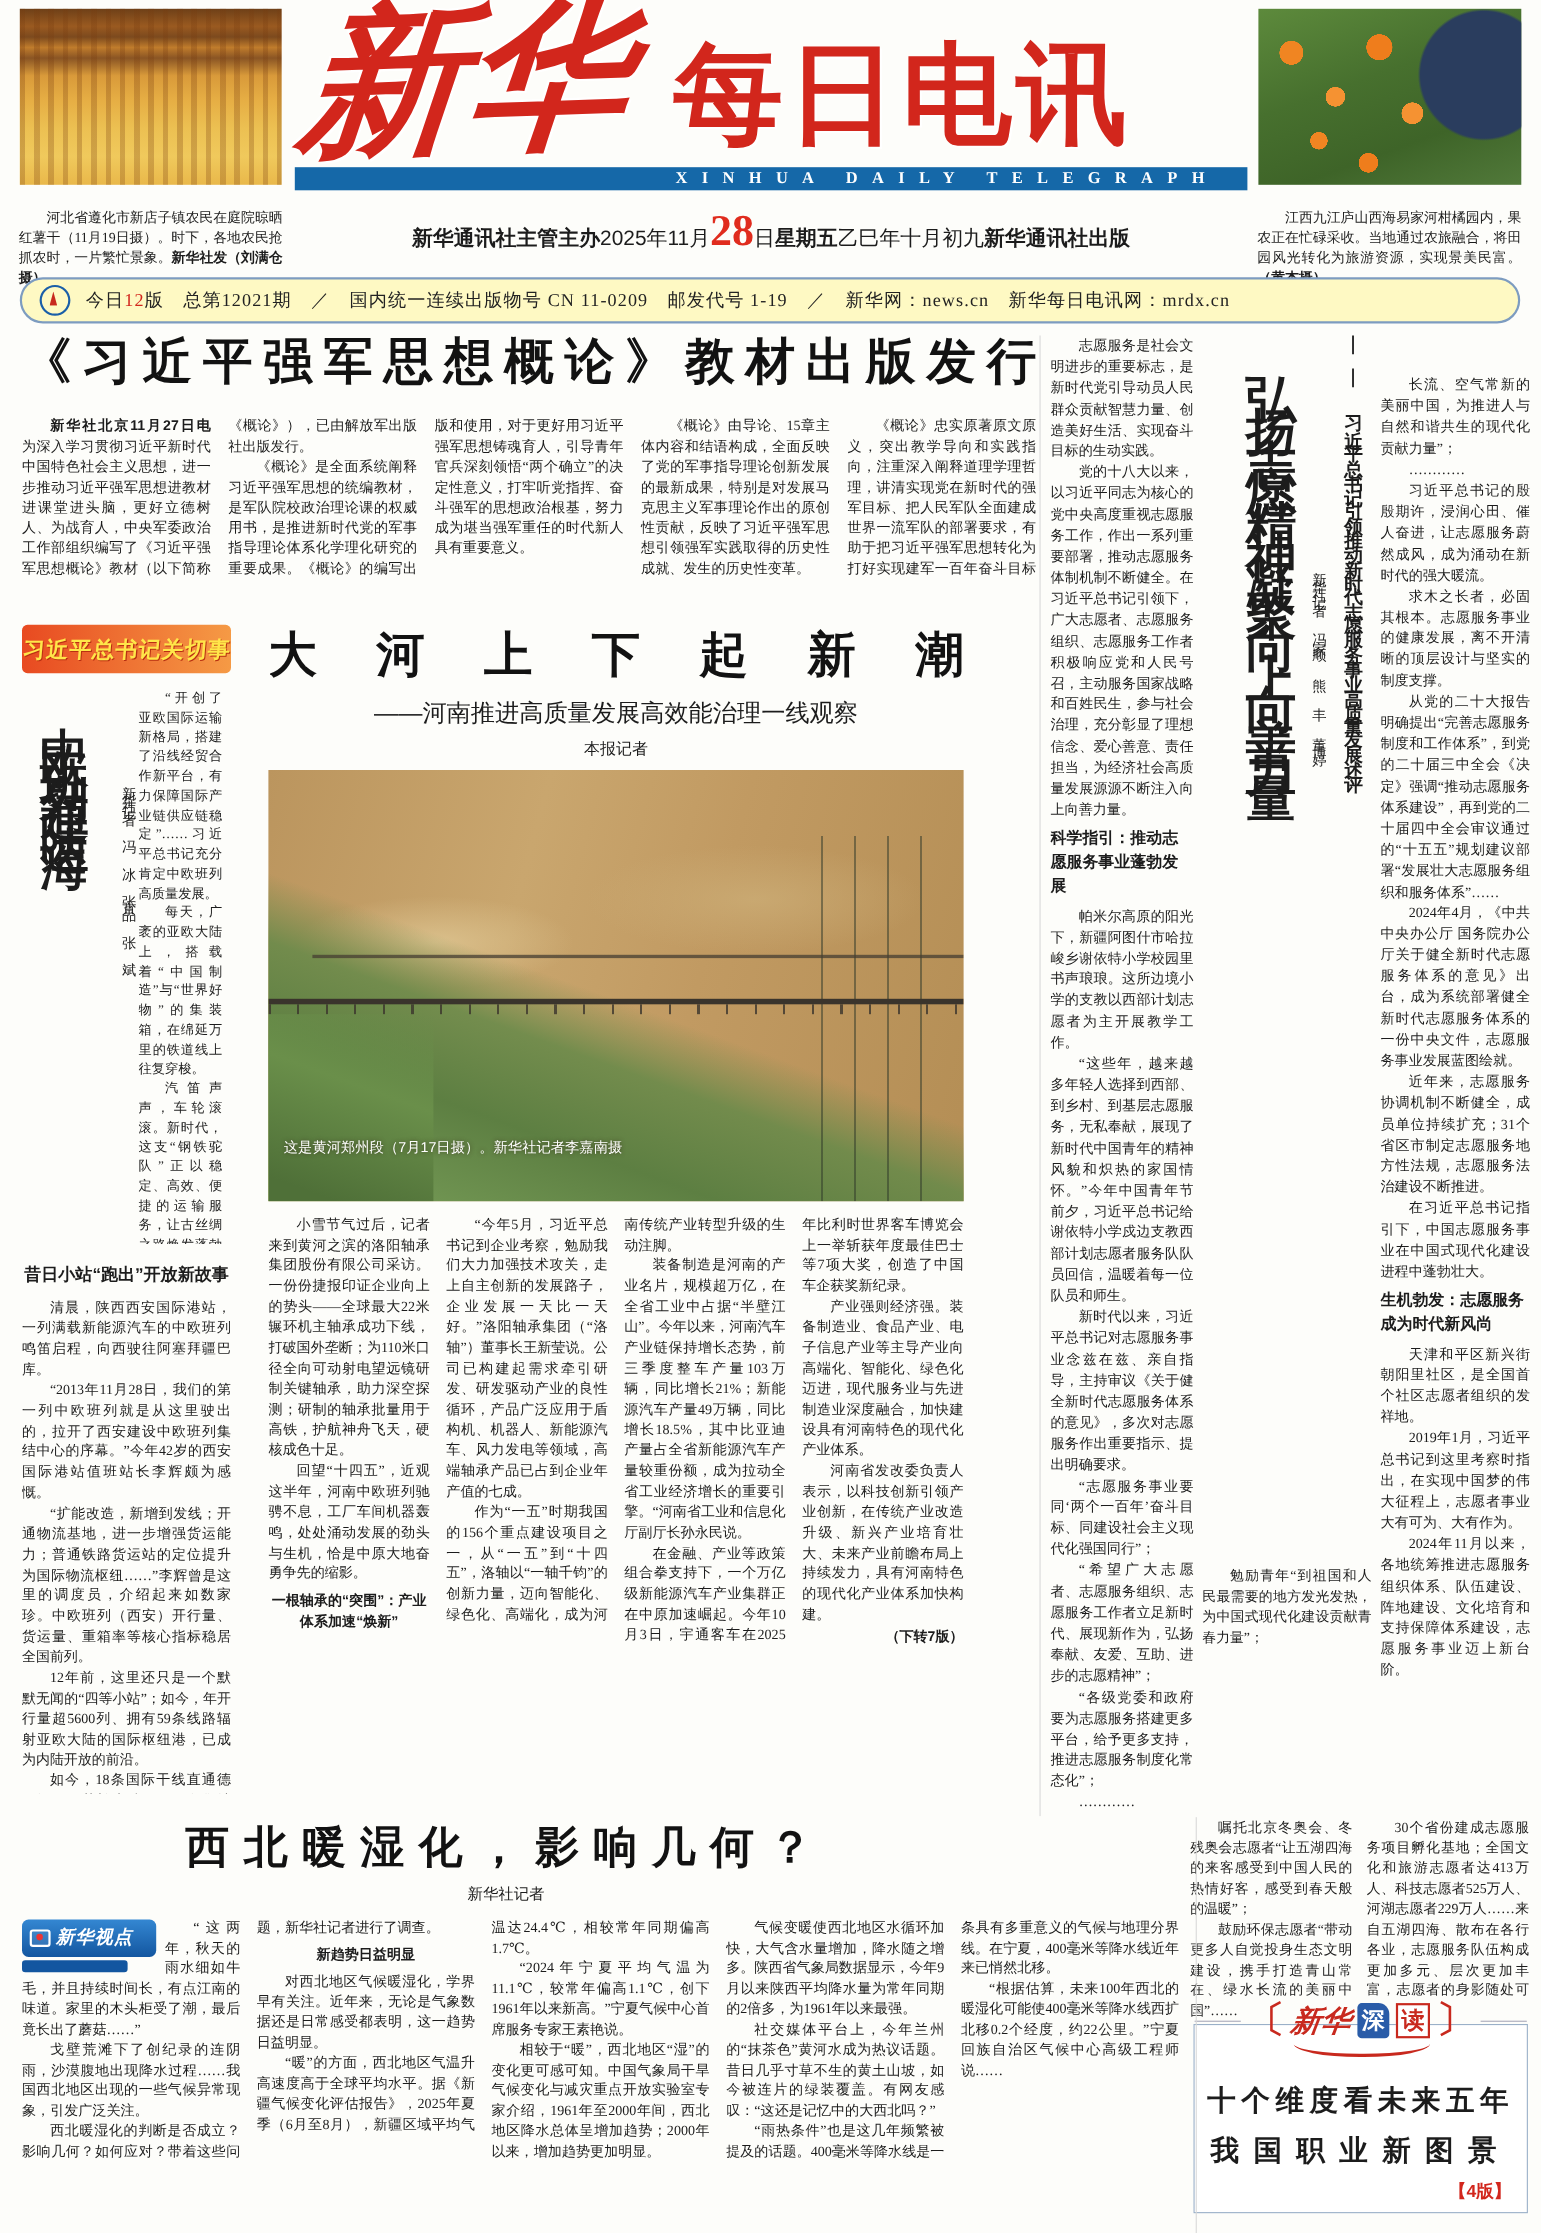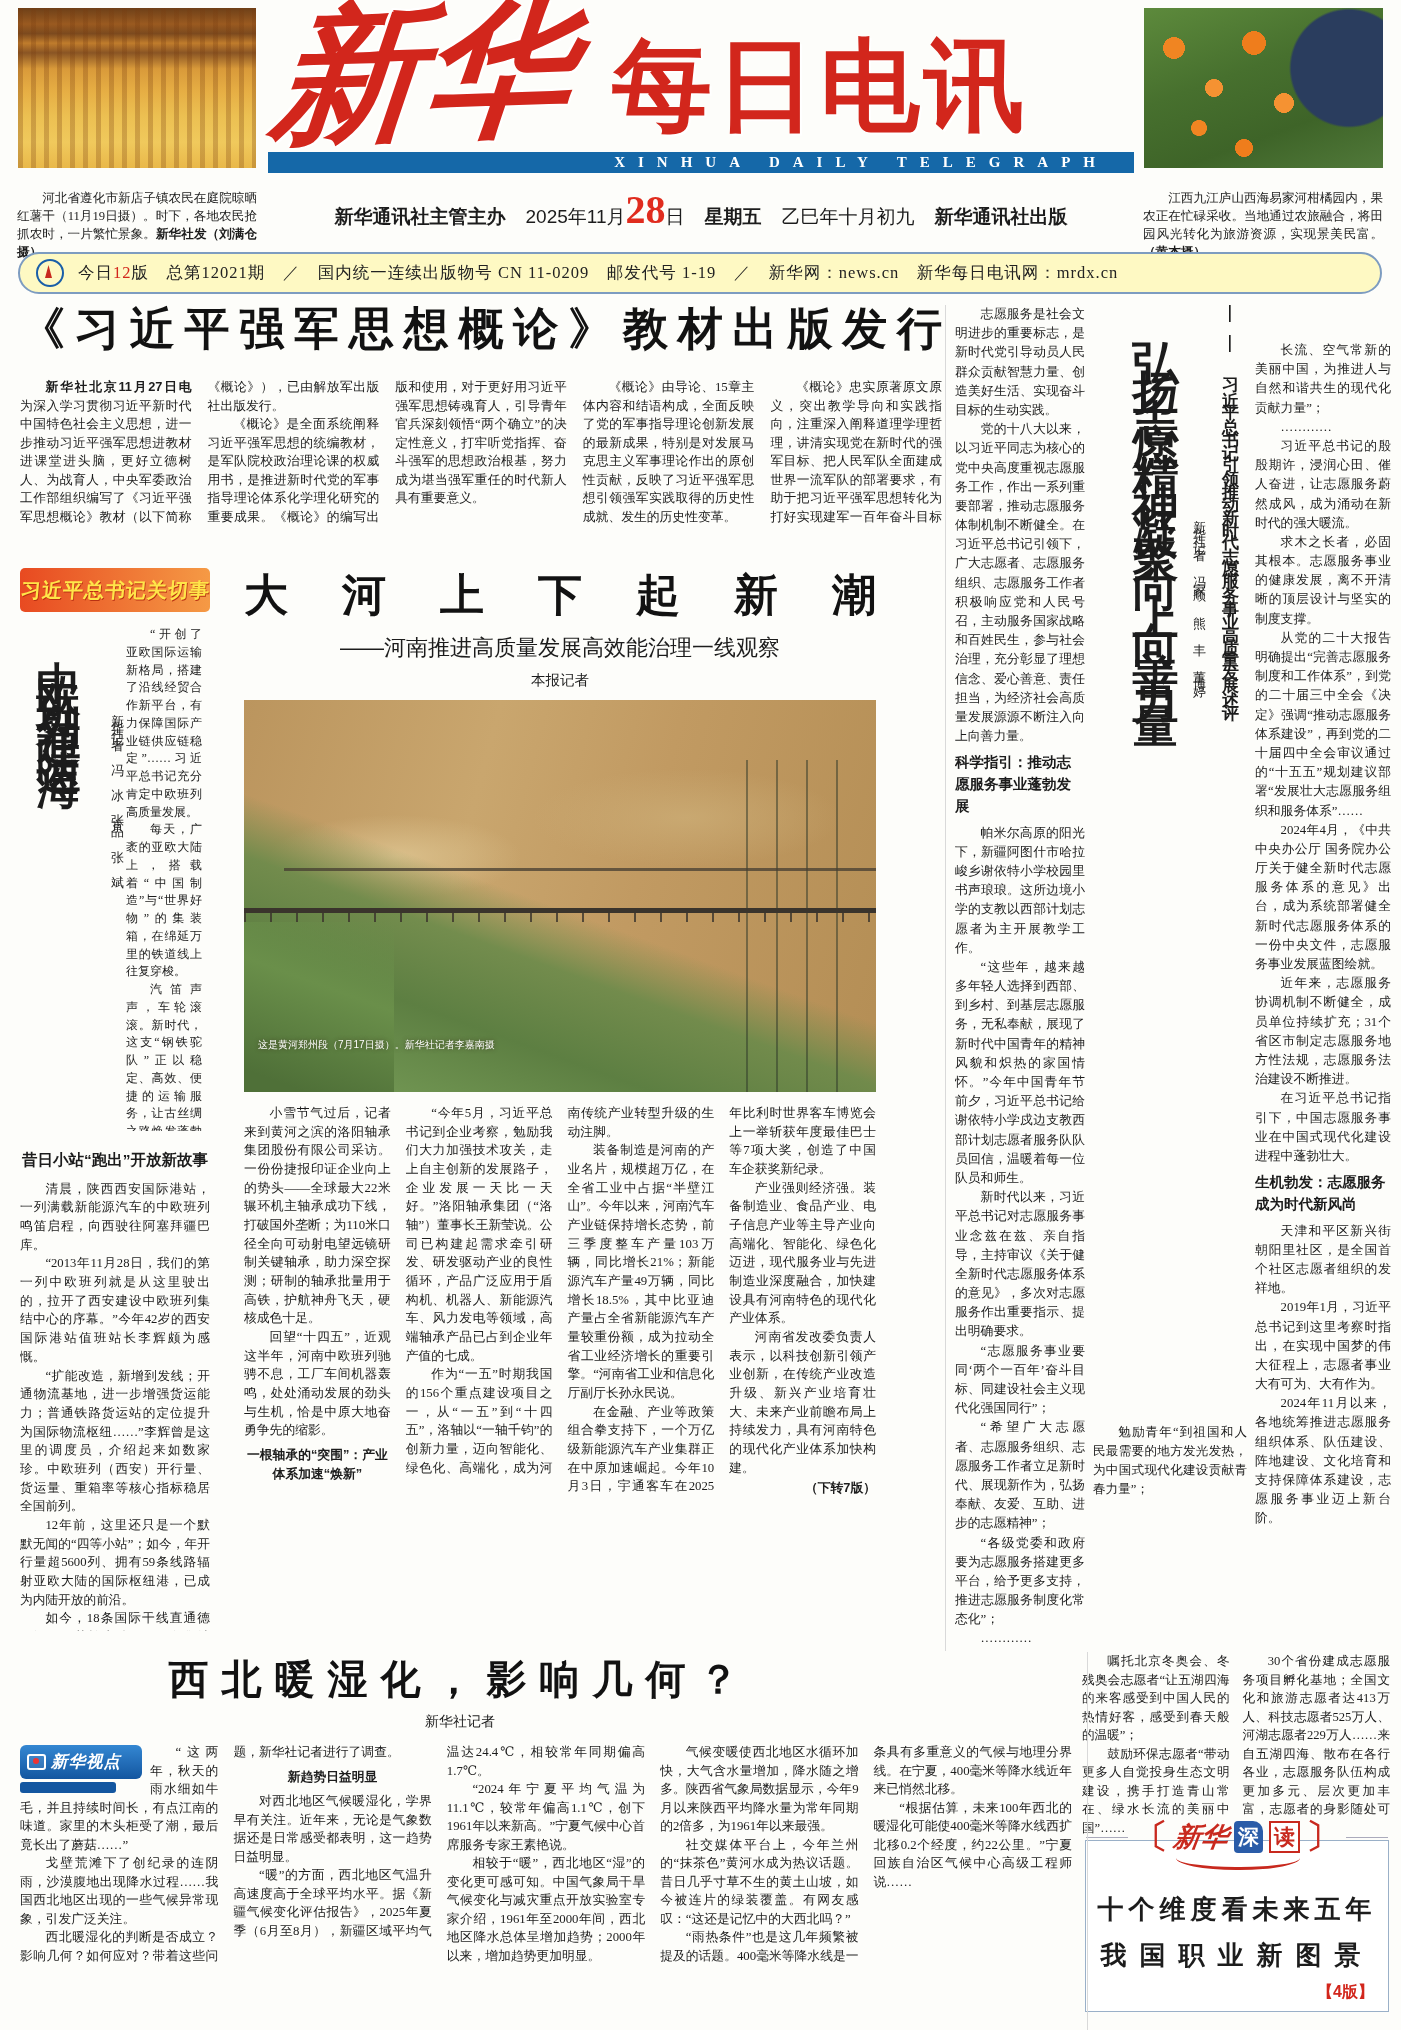--- a/index.html
+++ b/index.html
@@ -34,21 +34,21 @@
   
   .masthead{position:absolute;left:262px;top:4px;width:878px;height:244px;}
   .mh-blue{position:absolute;left:6px;right:6px;top:148px;height:21px;background:var(--bar_blue);
     display:flex;align-items:center;justify-content:flex-end;padding-right:26px;box-sizing:border-box;}
   .mh-blue span{color:#fff;font-weight:bold;font-size:15px;letter-spacing:13px;font-family:"Liberation Serif",serif;}
   .mh-script{position:absolute;left:12px;top:-12px;font-size:148px;line-height:1.1;color:var(--brand_red);
     font-weight:900;font-style:italic;transform:skewX(-7deg) rotate(-2deg);z-index:2;
     text-shadow:2px 2px 0 #fff,-2px -2px 0 #fff;}
   .mh-rest{position:absolute;left:350px;top:28px;font-size:100px;line-height:1.1;color:var(--brand_red);
     font-weight:900;letter-spacing:4px;z-index:2;text-shadow:2px 2px 0 #fff;}
-  .mh-date{position:absolute;left:0;right:0;top:190px;display:flex;justify-content:center;align-items:baseline;gap:20px;
+  .mh-date{position:absolute;left:0;right:0;top:190px;display:flex;justify-content:center;align-items:baseline;
     font-size:19px;font-family:"Liberation Sans","DejaVu Sans",sans-serif;}
   .mh-date .b{font-weight:bold;}
   .mh-date .day{color:#e02c1e;font-size:40px;font-weight:bold;font-family:"Liberation Serif",serif;line-height:.8;}
   
   .infobar{position:absolute;left:18px;top:252px;width:1364px;height:42px;border:2px solid #7d9cc0;border-radius:22px;
     box-sizing:border-box;display:flex;align-items:center;font-size:16.5px;color:#222;background:#fef9c3;}
   .emblem{width:28px;height:28px;border:2.5px solid #1a5fa8;border-radius:50%;margin:0 14px 0 16px;position:relative;box-sizing:border-box;flex:0 0 auto;}
   .emblem::after{content:"";position:absolute;left:7px;top:4px;width:7px;height:13px;background:#c8291e;
     clip-path:polygon(50% 0,100% 100%,0 100%);}
   .infobar .red{color:#d2261c;}
@@ -91,21 +91,21 @@
       radial-gradient(ellipse 220px 70px at 70% 30%,rgba(205,175,120,.7),rgba(0,0,0,0) 70%),
       linear-gradient(105deg,#bb955e 0%,#c9a66e 35%,#c19a62 60%,#b48e55 100%);}
   .dahe-photo .bank{position:absolute;left:0;bottom:0;width:150px;height:170px;
     background:linear-gradient(20deg,#4f7038 10%,#6a8f4a 60%,rgba(0,0,0,0) 100%);}
   .dahe-photo .bridge{position:absolute;left:0;right:0;top:208px;height:5px;background:#3a342c;}
   .dahe-photo .bridge::after{content:"";position:absolute;left:0;right:0;top:5px;height:9px;
     background:repeating-linear-gradient(90deg,rgba(58,52,44,.8) 0 2px,rgba(0,0,0,0) 2px 26px);}
   .dahe-photo .bridge2{position:absolute;left:40px;right:0;top:168px;height:3px;background:rgba(70,62,50,.75);}
   .dahe-photo .pylons{position:absolute;right:10px;top:60px;bottom:0;width:120px;
     background:repeating-linear-gradient(90deg,rgba(45,55,40,.5) 0 2px,rgba(0,0,0,0) 2px 30px);}
-  .dahe-photo .photo-cap{position:absolute;left:14px;bottom:40px;color:#fff;font-size:10px;
+  .dahe-photo .photo-cap{position:absolute;left:14px;bottom:40px;color:#fff;font-size:13px;
     font-family:"Liberation Sans","DejaVu Sans",sans-serif;text-shadow:0 0 4px rgba(60,50,30,.9);}
   .dahe-body{margin-top:12px;height:512px;overflow:hidden;column-count:4;column-gap:15px;
     font-size:12.8px;line-height:1.46;}
   
   .zy{position:absolute;left:955px;top:305px;width:436px;height:1346px;display:flex;gap:8px;}
   .zy::before{content:"";position:absolute;left:-10px;top:0;bottom:0;width:1px;background:#d9d9d9;}
   .zy-colA{width:130px;font-size:12.8px;line-height:1.5;overflow:hidden;}
   .zy-colB{width:136px;font-size:12.8px;line-height:1.5;overflow:hidden;margin-top:36px;}
   .zy-colA .col-subhead,.zy-colB .col-subhead{font-size:14.5px;text-align:left;}
   .zy-mid{width:154px;display:flex;flex-direction:column;}

